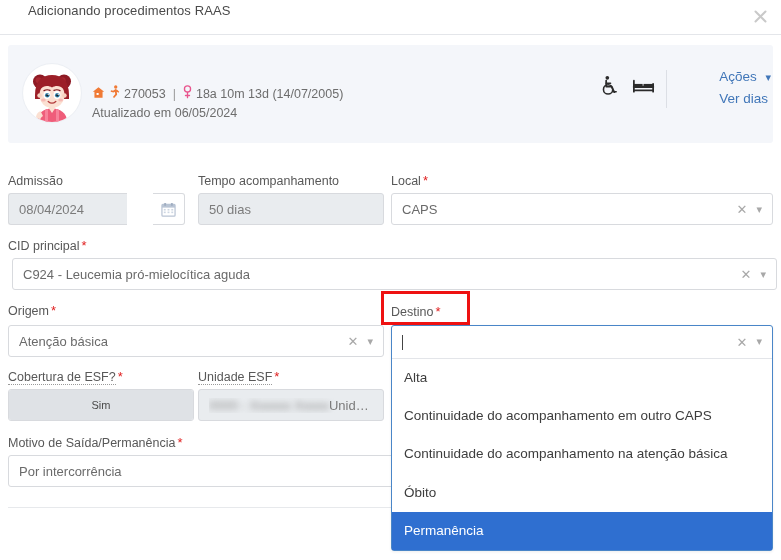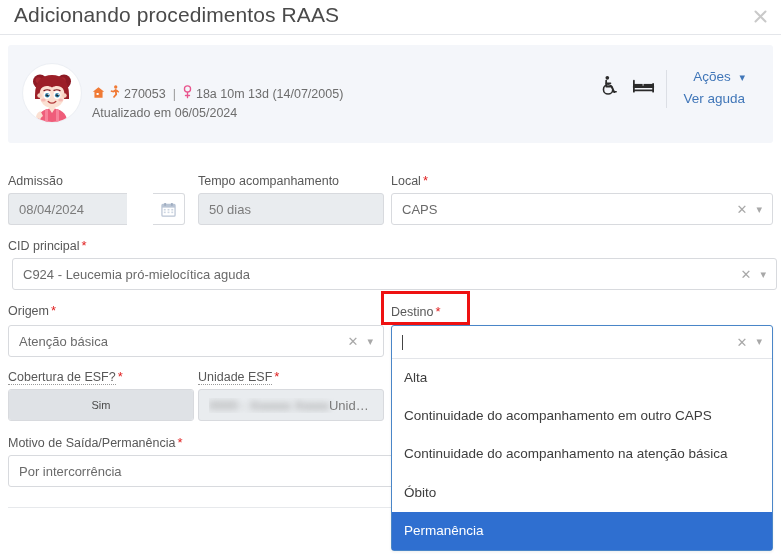--- a/index.html
+++ b/index.html
@@ -19,23 +19,23 @@
   
   .modal-header {
     position: relative;
     height: 35px;
     box-sizing: border-box;
     border-bottom: 1px solid #e4e6ea;
     background: #ffffff;
   }
   .modal-title {
     position: absolute;
-    left: 14px;
+    left: 28px;
     top: 3px;
-    font-size: 21px;
+    font-size: 13px;
     color: #4a4a4a;
     font-weight: 400;
     letter-spacing: .1px;
     white-space: nowrap;
   }
   .close-btn {
     position: absolute;
     right: 8px;
     top: 4px;
     width: 26px;
@@ -113,23 +113,23 @@
   .banner-divider {
     position: absolute;
     right: 106px;
     top: 25px;
     width: 1px;
     height: 38px;
     background: #dcdfe5;
   }
   .banner-links {
     position: absolute;
-    right: 28px;
+    right: 2px;
     top: 24px;
-    text-align: right;
+    text-align: left;
     margin-left: 14px;
   }
   .banner-link {
     display: block;
     font-size: 13.5px;
     color: #4076b8;
     cursor: pointer;
     margin-bottom: 7px;
     white-space: nowrap;
   }
@@ -408,21 +408,21 @@
       </svg>
     </span>
   </div>
   <div class="banner-divider"></div>
 
   <div class="banner-links">
     <span class="banner-link">
       <span>Ações</span>
       <span class="caret">▾</span>
     </span>
-    <span class="banner-link">Ver aguda</span>
+    <span class="banner-link">Ver dias</span>
   </div>
 </div>
 
 <div class="form">
 
   <div class="field-label" style="left:8px; top:14px;">
     <span>Admissão</span>
   </div>
   <div class="ctrl disabled" style="left:8px; top:33px; width:119px; border-radius:3px 0 0 3px; border-right:none;">
     <span class="val">08/04/2024</span>

